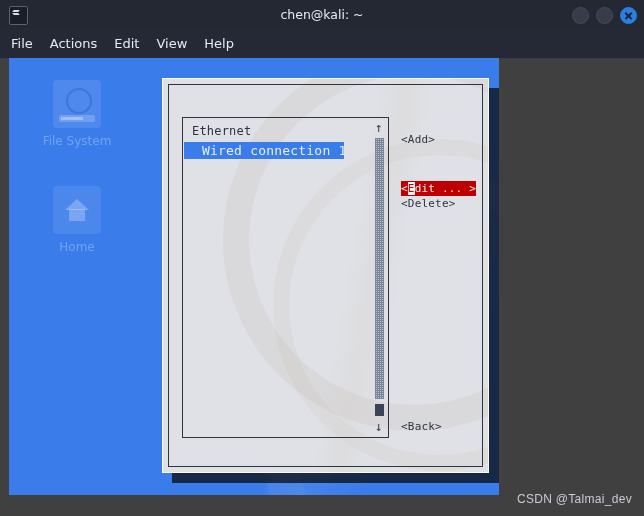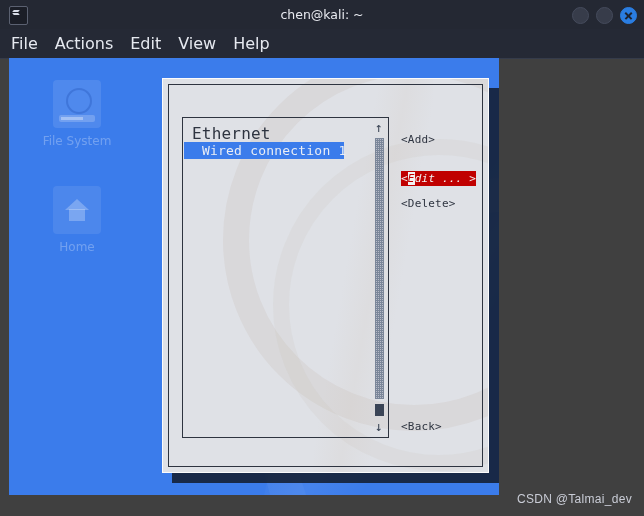--- a/index.html
+++ b/index.html
@@ -98,21 +98,21 @@
   .menubar .items {
     position: absolute;
     left: 11px; top: 0;
     height: 29px;
     display: flex;
     align-items: center;
     gap: 17px;
   }
   .menubar .mi {
     color: #e6e9f0;
-    font-size: 16px;
+    font-size: 13px;
     font-family: "DejaVu Sans", sans-serif;
     cursor: default;
   }
 
   
   .desktop {
     position: absolute;
     left: 9px; top: 58px;
     width: 490px; height: 437px;
     background: #3b7ceb;
@@ -251,21 +251,21 @@
     width: 207px; height: 321px;
     border: 1px solid #2e3440;
     box-sizing: border-box;
     background: transparent;
     overflow: hidden;
   }
   .nm-list .group-label {
     position: absolute;
     left: 9px; top: 6px;
     color: #2e3440;
-    font-size: 16px;
+    font-size: 12px;
     font-family: "DejaVu Sans Mono", monospace;
     letter-spacing: 0.2px;
     white-space: pre;
   }
   .nm-list .row-selected {
     position: absolute;
     left: 1px; top: 24px;
     width: 160px; height: 17px;
     background: #3b7ceb;
   }
@@ -413,21 +413,21 @@
       <div class="nm-scroll">
         <div class="arrow up">↑</div>
         <div class="track"></div>
         <div class="thumb"></div>
         <div class="arrow down">↓</div>
       </div>
     </div>
 
     <div class="nm-btn" style="left:238px; top:47px;">&lt;Add&gt;</div>
 
-    <div class="nm-btn active" style="left:238px; top:85px;font-style:italic;"><span>&lt;</span><span class="cursor">E</span><span>dit ... &gt;</span></div>
+    <div class="nm-btn active" style="left:238px; top:95px;"><span>&lt;</span><span class="cursor">E</span><span>dit ... &gt;</span></div>
 
     <div class="nm-btn" style="left:238px; top:111px;">&lt;Delete&gt;</div>
 
     <div class="nm-btn" style="left:238px; top:334px;">&lt;Back&gt;</div>
   </div>
 
   <div class="watermark">CSDN @Talmai_dev</div>
 
 </div>
 

